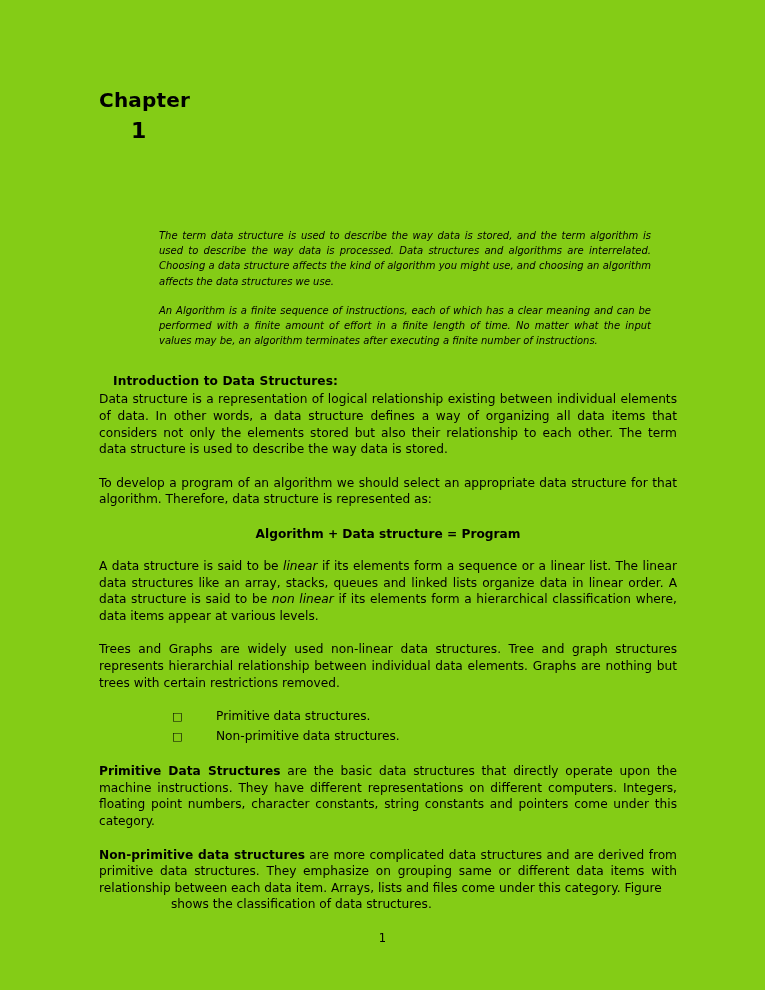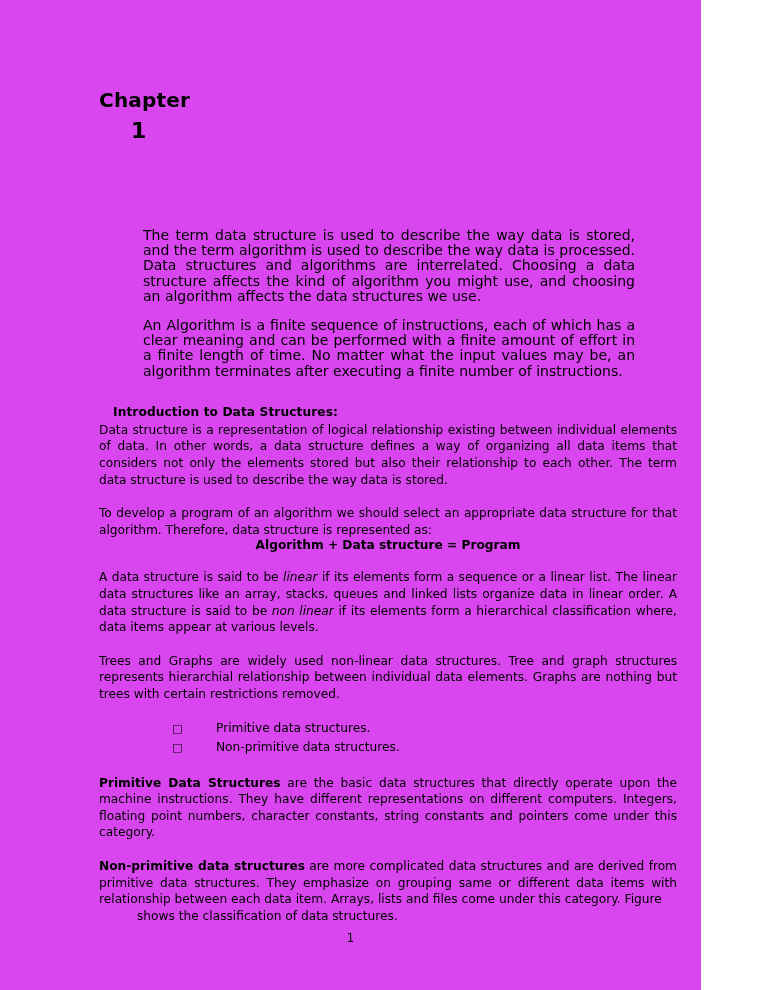--- a/index.html
+++ b/index.html
@@ -6,23 +6,23 @@
     margin: 0;
     padding: 0;
     background: #ffffff;
   }
   body {
     font-family: "DejaVu Sans", sans-serif;
     color: #000000;
   }
   .page {
     position: relative;
-    width: 701px;
+    width: 765px;
     height: 990px;
-    background: #d946ef;
+    background: #84cc16;
     overflow: hidden;
     box-sizing: border-box;
   }
 
   
   .chapter-block {
     position: absolute;
     left: 99px;
     top: 88px;
   }
@@ -52,23 +52,24 @@
 
   
   .content {
     position: absolute;
     left: 99px;
     top: 228px;
     width: 578px;
   }
 
   .quote-block {
-    margin-left: 44px;
+    margin-left: 60px;
     width: 492px;
-    font-size: 14px;
+    font-style: italic;
+    font-size: 10px;
     line-height: 15.2px;
     text-align: justify;
   }
   .quote-block p {
     margin: 0 0 14px 0;
   }
 
   .section-heading {
     margin-left: 14px;
     margin-top: 26px;
@@ -81,20 +82,21 @@
     margin-top: 17px;
     font-size: 12.2px;
     line-height: 16.6px;
     text-align: justify;
   }
   .body-par.first {
     margin-top: 3px;
   }
 
   .formula {
+    margin-top: 19px;
     text-align: center;
     font-size: 12.2px;
     font-weight: bold;
   }
 
   .bullet-list {
     margin-top: 16px;
     margin-left: 73px;
     font-size: 12.2px;
     line-height: 18.5px;
@@ -114,21 +116,21 @@
   }
 
   .body-par .lead-bold {
     font-weight: bold;
   }
   .ital {
     font-style: italic;
   }
 
   .trailing-line {
-    margin-left: 38px;
+    margin-left: 72px;
   }
 
   
   .page-number {
     position: absolute;
     left: 0;
     right: 0;
     top: 931px;
     text-align: center;
     font-size: 11.5px;

